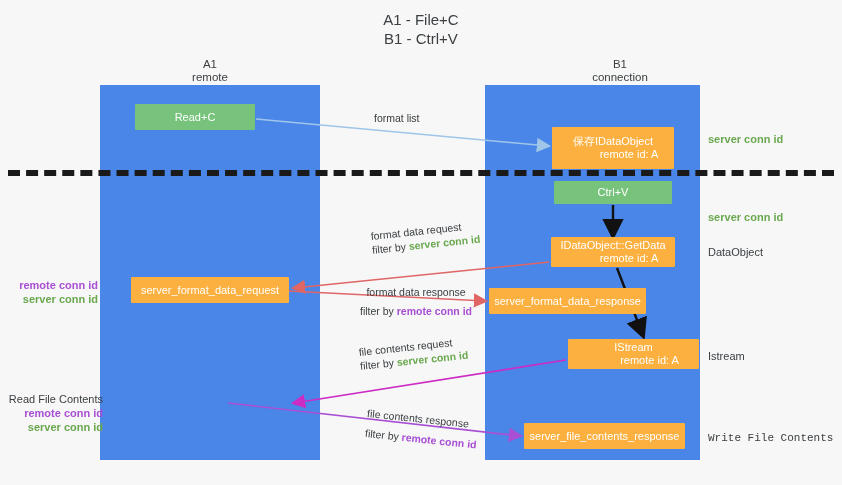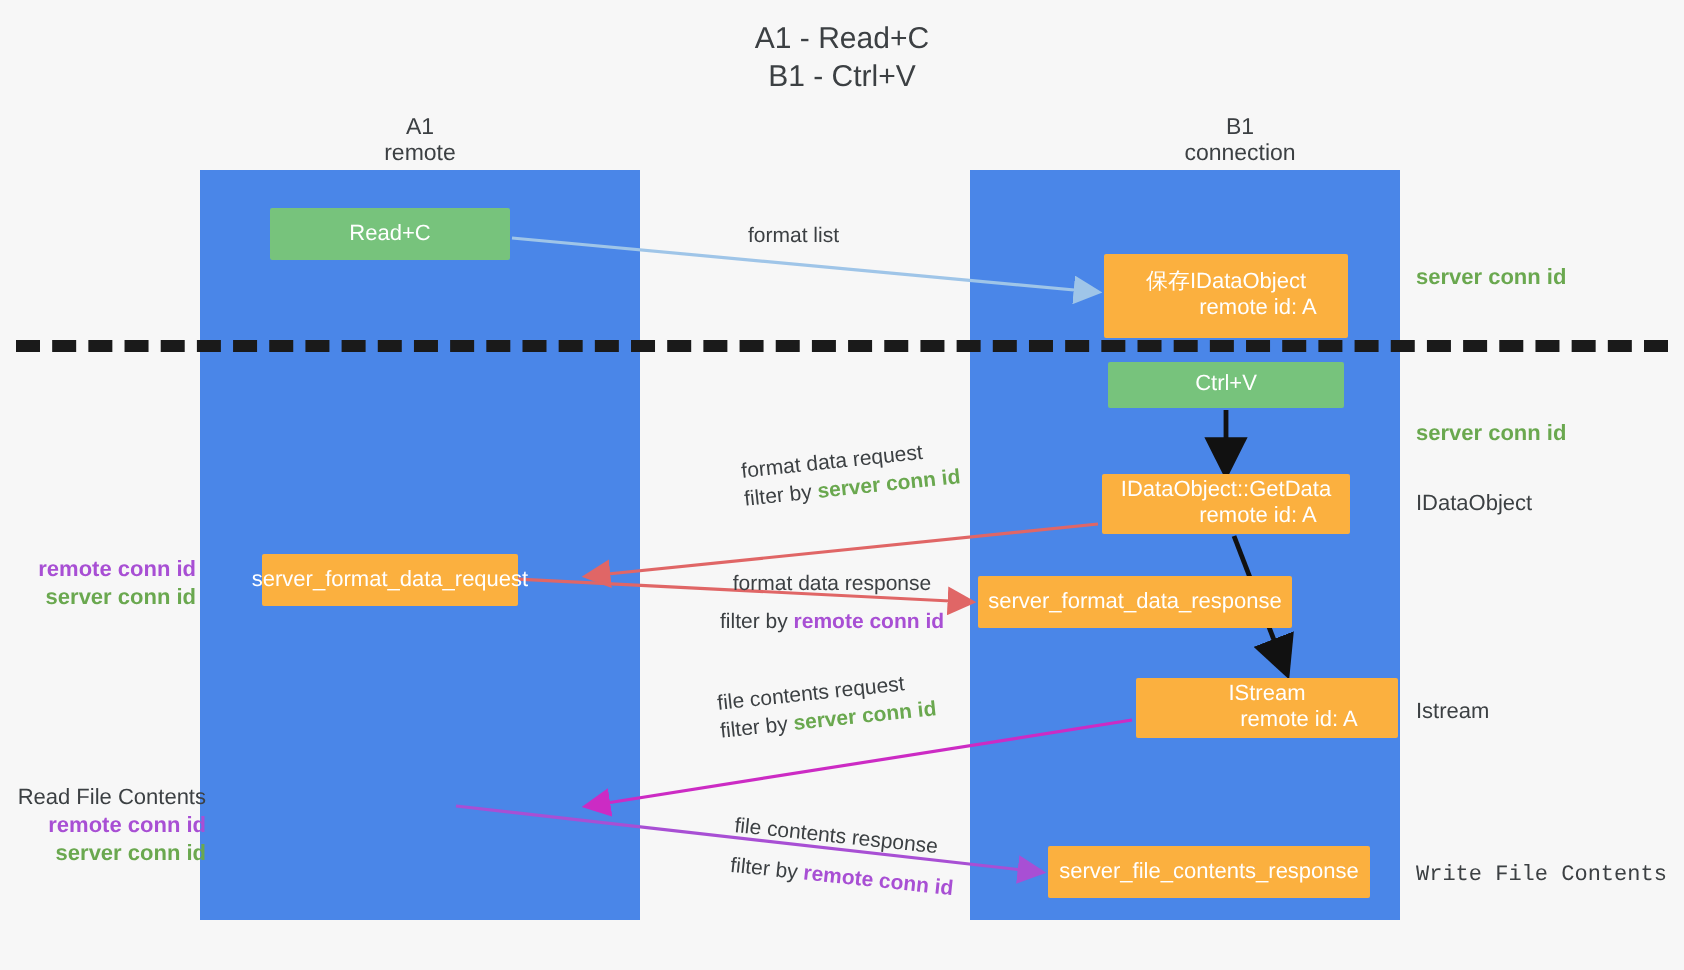--- a/index.html
+++ b/index.html
@@ -68,21 +68,21 @@
     border-radius: 1px;
   }
   .node.green { background: #77c37c; }
   .node.orange { background: #fbb03f; }
   .node .l2 { font-size: 11px; padding-left: 32px; }
 
   #node-ctrl-c     { left: 135px; top: 104px; width: 120px; height: 26px; }
   #node-idataobject{ left: 552px; top: 127px; width: 122px; height: 42px; }
   #node-ctrl-v     { left: 554px; top: 181px; width: 118px; height: 23px; }
   #node-getdata    { left: 551px; top: 237px; width: 124px; height: 30px; }
-  #node-fmt-req    { left: 131px; top: 277px; width: 128px; height: 26px; }
+  #node-fmt-req    { left: 131px; top: 277px; width: 158px; height: 26px; }
   #node-fmt-resp   { left: 489px; top: 288px; width: 157px; height: 26px; text-align: right; }
   #node-istream    { left: 568px; top: 339px; width: 131px; height: 30px; }
   #node-file-req   { left: 128px; top: 392px; width: 161px; height: 26px; }
   #node-file-resp  { left: 524px; top: 423px; width: 161px; height: 26px; }
 
   
   .anno {
     font-size: 11px;
     line-height: 14px;
     font-weight: bold;
@@ -119,21 +119,21 @@
     position: absolute; left: 0; top: 0;
     width: 842px; height: 485px;
     pointer-events: none;
   }
 </style>
 </head>
 <body>
 
 <div id="stage">
 
-  <div class="abs title" id="diagram-title">A1 - Read+C
+  <div class="abs title" id="diagram-title">A1 - File+C
 B1 - Ctrl+V</div>
 
   <div class="abs lane-head" id="lane-head-a1">A1
 remote</div>
   <div class="abs lane-head" id="lane-head-b1">B1
 connection</div>
 
   <div class="abs lane" id="lane-a1"></div>
   <div class="abs lane" id="lane-b1"></div>
 
@@ -204,21 +204,21 @@
     <span class="l2">remote id: A</span>
   </div>
 
 
   <div class="abs node orange" id="node-file-resp">
     <span>server_file_contents_response</span>
   </div>
 
   <div class="abs anno c-green" id="anno-server-1">server conn id</div>
   <div class="abs anno c-green" id="anno-server-2">server conn id</div>
-  <div class="abs anno plain" id="anno-dataobject">IDataObject</div>
+  <div class="abs anno plain" id="anno-dataobject">DataObject</div>
   <div class="abs anno plain" id="anno-istream">Istream</div>
   <div class="abs anno plain" id="anno-writefile">Write File Contents</div>
 
   <div class="abs" id="anno-left-1">
     <div class="anno c-purple">remote conn id</div>
     <div class="anno c-green">server conn id</div>
   </div>
 
   <div class="abs" id="anno-left-2">
     <div class="anno plain">Read File Contents</div>

